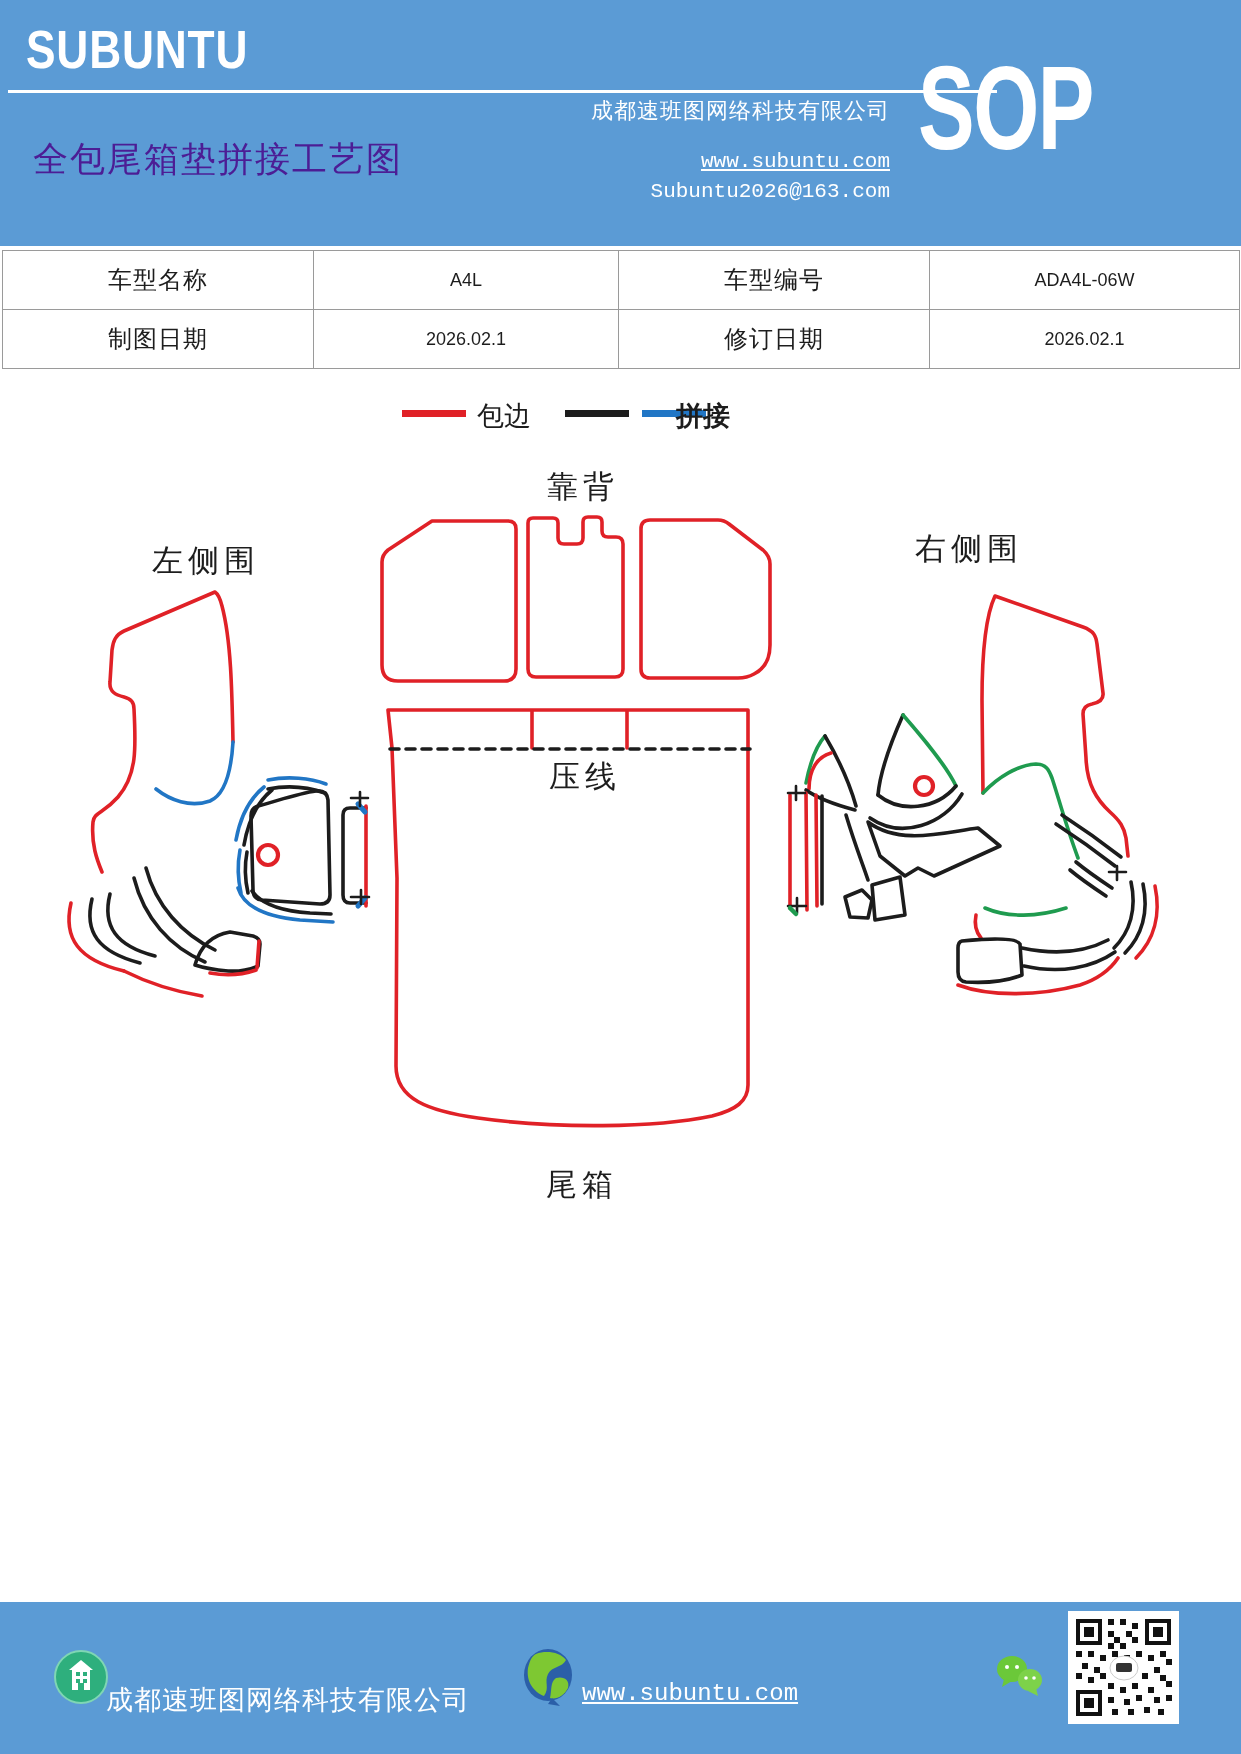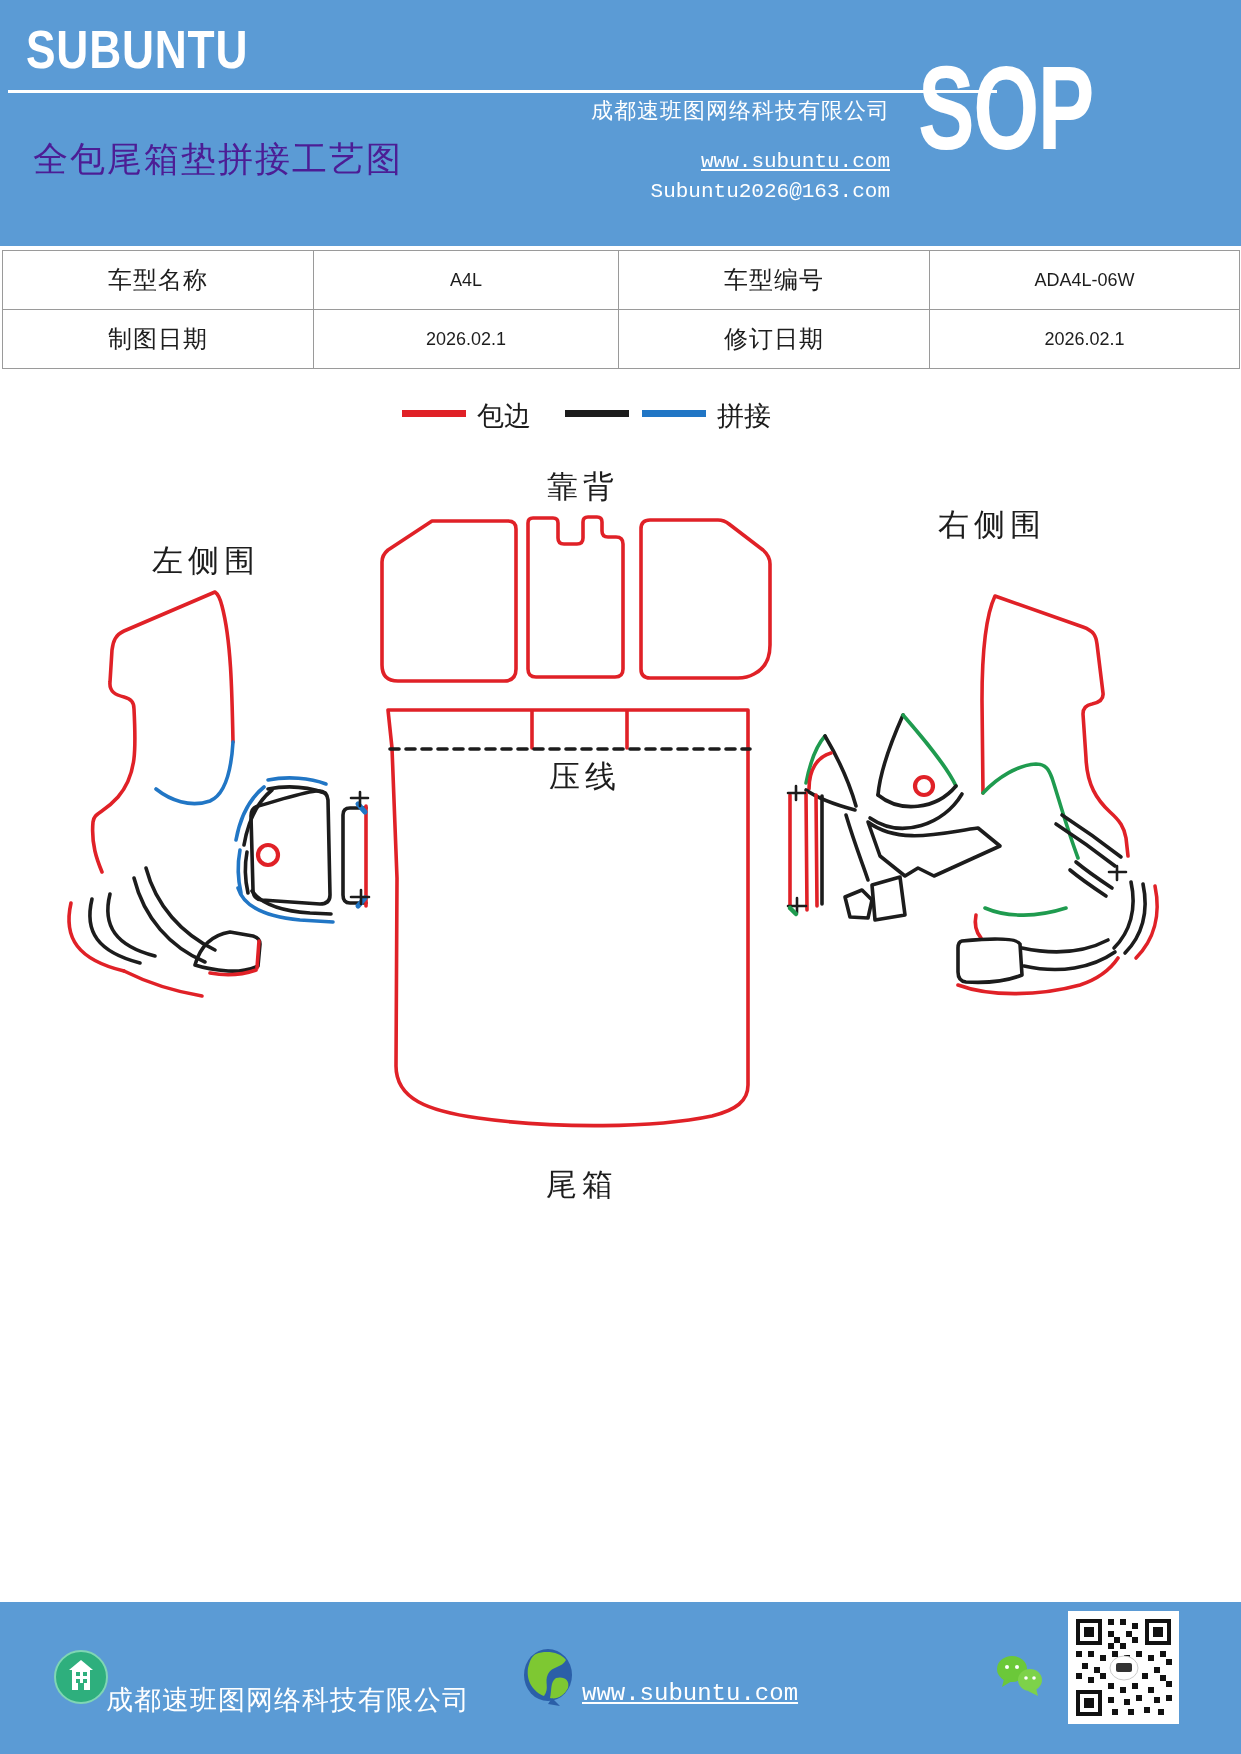--- a/index.html
+++ b/index.html
@@ -74,25 +74,25 @@
     <td class="cell-label">修订日期</td>
     <td class="cell-value">2026.02.1</td>
   </tr>
 </tbody>
   </table>
 
 <div class="abs lbar" style="left:402px;background:#e02127;"></div>
 <div class="abs legend-label" style="left:477px;">包边</div>
 <div class="abs lbar" style="left:565px;background:#1c1c1c;"></div>
 <div class="abs lbar" style="left:642px;background:#2176c5;"></div>
-<div class="abs legend-label" style="left:717px;">拼接</div>
+<div class="abs legend-label" style="left:676px;font-weight:bold;">拼接</div>
 
 <div class="abs dlabel" style="left:547px;top:466px;">靠背</div>
 <div class="abs dlabel" style="left:152px;top:540px;text-align:right;">左侧围</div>
-<div class="abs dlabel" style="left:915px;top:504px;margin-left:23px;">右侧围</div>
+<div class="abs dlabel" style="left:915px;top:528px;">右侧围</div>
 <div class="abs dlabel" style="left:549px;top:756px;">压线</div>
 <div class="abs dlabel" style="left:546px;top:1128px;margin-top:36px;">尾箱</div>
 
 <svg class="abs" style="left:0;top:0;" width="1241" height="1754" viewBox="0 0 1241 1754">
 
   <path class="st r" d="M 432,521 L 508,521 Q 516,521 516,529 L 516,669 Q 516,681 504,681 L 398,681 Q 382,681 382,665 L 382,562 Q 382,555 388,550 Z"></path>
   <path class="st r" d="M 533,518 L 553,518 Q 558,518 558,523 L 558,538 Q 558,544 564,544 L 577,544 Q 583,544 583,538 L 583,522 Q 583,517 588,517 L 597,517 Q 602,517 602,522 L 602,531 Q 602,537 608,537 L 616,537 Q 623,537 623,544 L 623,669 Q 623,677 615,677 L 536,677 Q 528,677 528,669 L 528,523 Q 528,518 533,518 Z"></path>
   <path class="st r" d="M 650,520 L 718,520 Q 724,520 729,524 L 763,550 Q 770,556 770,564 L 770,645 Q 770,666 754,674 Q 747,678 738,678 L 650,678 Q 641,678 641,669 L 641,529 Q 641,520 650,520 Z"></path>
 
   <path class="st r" d="M 388,710 H 748 V 1085 C 748,1101 736,1110 712,1116 C 655,1128 556,1129 478,1118 C 428,1111 396,1099 396,1066 L 397,878 L 392,748 Z"></path>

